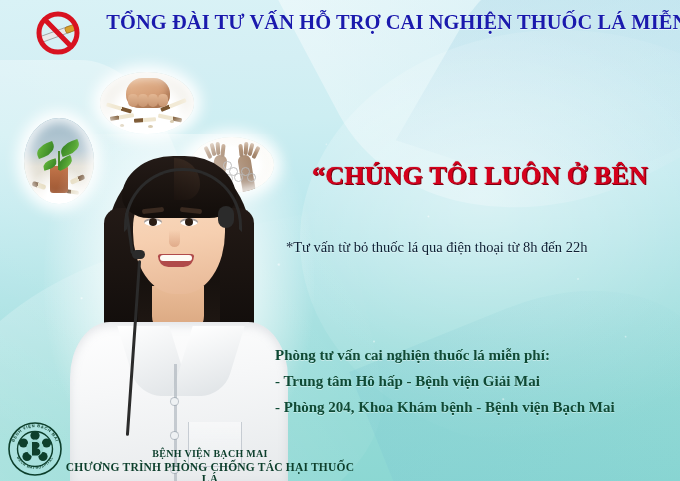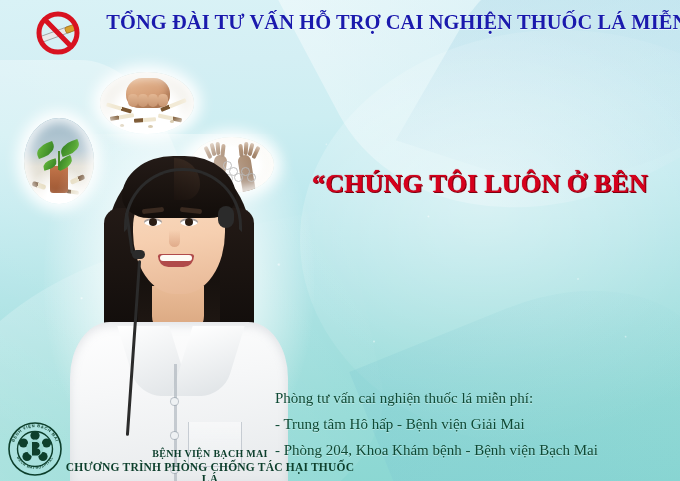--- a/index.html
+++ b/index.html
@@ -435,21 +435,21 @@
     text-align: center;
     color: #d6001c;
     font-weight: bold;
     font-size: 26px;
     line-height: 1.26;
     letter-spacing: .2px;
     text-shadow:
       1px 1px 0 #7d0010,
       0 0 1px #a30016;
   }
-  .slogan span { display: block; margin-top: 8px; }
+  .slogan span { display: block; }
 
   
   .bullets {
     position: absolute;
     left: 286px; top: 236px;
     width: 392px;
     color: #0d1f33;
     font-size: 14.5px;
     line-height: 1.52;
     font-weight: 500;
@@ -457,24 +457,23 @@
   }
   .bullets div { white-space: nowrap; }
 
   
   .address {
     position: absolute;
     left: 275px; top: 343px;
     width: 402px;
     color: #0f4a35;
     font-size: 15px;
-    font-weight: normal;
+    font-weight: bold;
     line-height: 1.72;
     text-shadow: 0 1px 0 rgba(255,255,255,.4);
-    margin-top: 43px;
   }
   .address div { white-space: nowrap; }
 
   
   .seal {
     position: absolute;
     left: 6px; top: 420px;
     width: 58px; height: 58px;
   }
   .footer-text {
@@ -596,20 +595,21 @@
     <div class="mic-arm"></div>
     <div class="mic-tip"></div>
     <div class="mic-cord"></div>
   </div>
 
   <div class="slogan">
     <span>“CHÚNG TÔI LUÔN Ở BÊN</span>
   </div>
 
   <div class="bullets">
+    <div>*Tư vấn từ bỏ thuốc lá qua điện thoại từ 8h đến 22h</div>
   </div>
 
   <div class="address">
     <div>Phòng tư vấn cai nghiện thuốc lá miễn phí:</div>
     <div>- Trung tâm Hô hấp - Bệnh viện Giải Mai</div>
     <div>- Phòng 204, Khoa Khám bệnh - Bệnh viện Bạch Mai</div>
   </div>
 
   <svg class="seal" viewBox="0 0 58 58">
     <defs>

